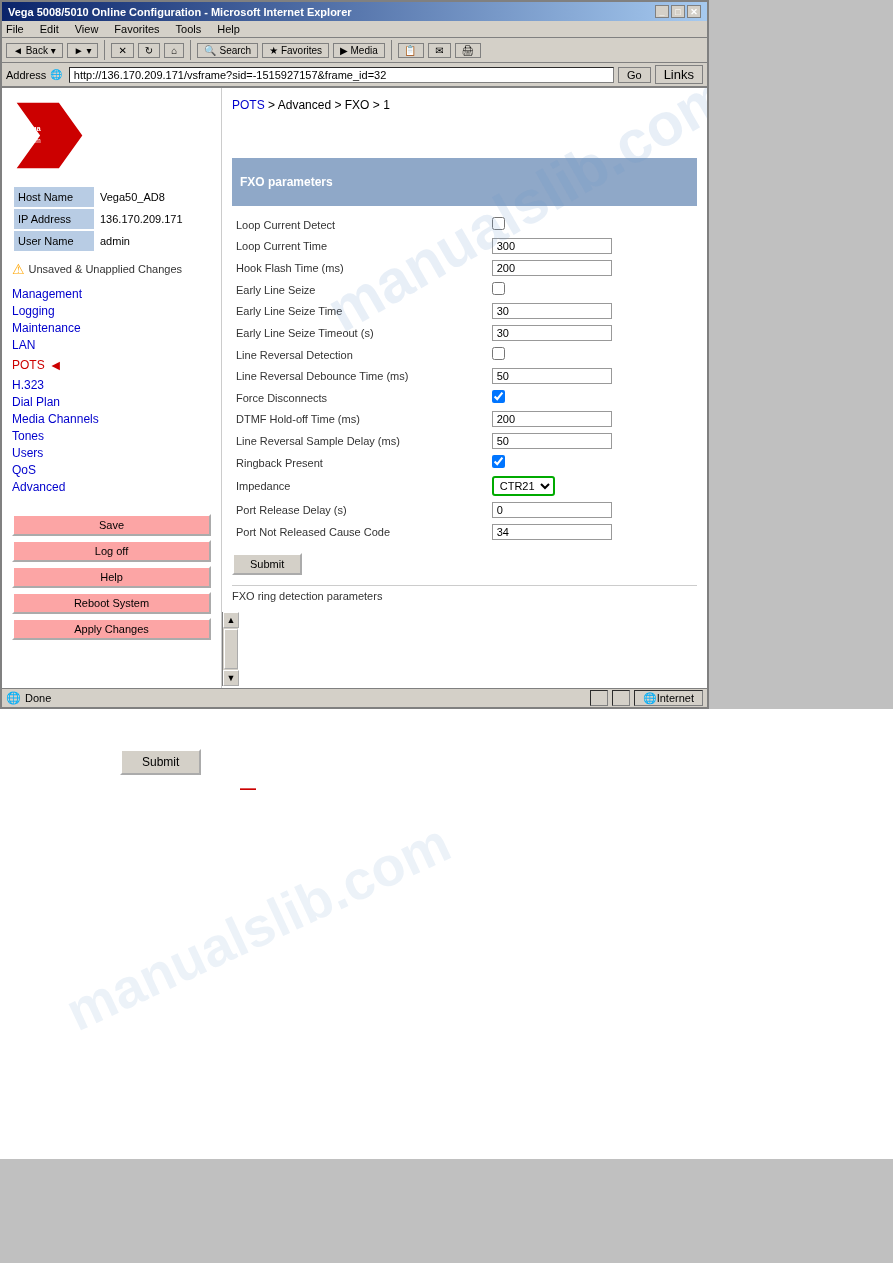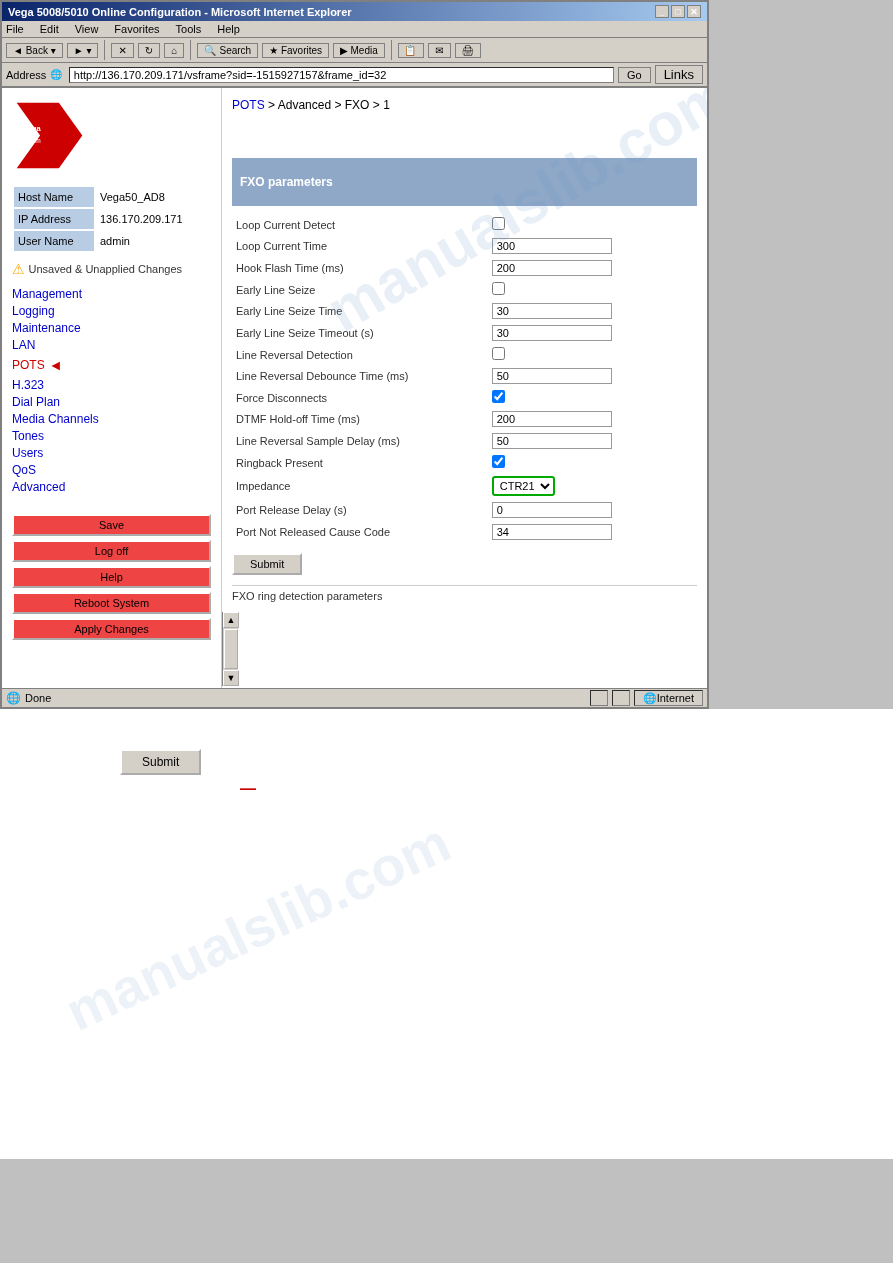--- a/index.html
+++ b/index.html
@@ -31,21 +31,21 @@
     .info-table { font-size: 11px; margin-bottom: 8px; }
     .info-table tr td:first-child { background: #b8cce4; padding: 4px 4px; font-weight: normal; min-width: 80px; }
     .info-table tr td:last-child { padding: 1px 4px; }
     .warning-row { display: flex; align-items: center; gap: 4px; font-size: 11px; color: #333; margin: 4px 0; }
     .warning-icon { color: orange; font-size: 14px; }
     .nav-links { margin-top: 10px; }
     .nav-link { display: block; color: #0000cc; text-decoration: none; font-size: 12px; margin: 3px 0; cursor: pointer; }
     .nav-link-active { display: flex; align-items: center; }
     .nav-arrow { color: #cc0000; margin-left: 4px; font-size: 14px; }
     .sidebar-buttons { margin-top: 20px; display: flex; flex-direction: column; gap: 4px; }
-    .sidebar-btn { background: #ef4444; border: 2px outset #ffffff; padding: 3px 8px; font-size: 11px; cursor: pointer; text-align: center; min-width: 90px; }
+    .sidebar-btn { background: #fca5a5; border: 2px outset #ffffff; padding: 3px 8px; font-size: 11px; cursor: pointer; text-align: center; min-width: 90px; }
 
     
     .main-content { flex: 1; padding: 10px; position: relative; overflow: hidden; }
     .breadcrumb { font-size: 12px; margin-bottom: 17px; }
     .breadcrumb a { color: #0000cc; text-decoration: none; }
     .section-header { background: #8fa8c8; color: white; font-weight: bold; padding: 17px 8px; margin-bottom: 8px; font-size: 12px; margin-top: 46px; }
     .params-table { width: 100%; border-collapse: collapse; font-size: 11px; }
     .params-table tr td { padding: 3px 4px; vertical-align: middle; }
     .params-table tr td:first-child { width: 55%; color: #333; }
     .params-table tr td:last-child { width: 45%; }

